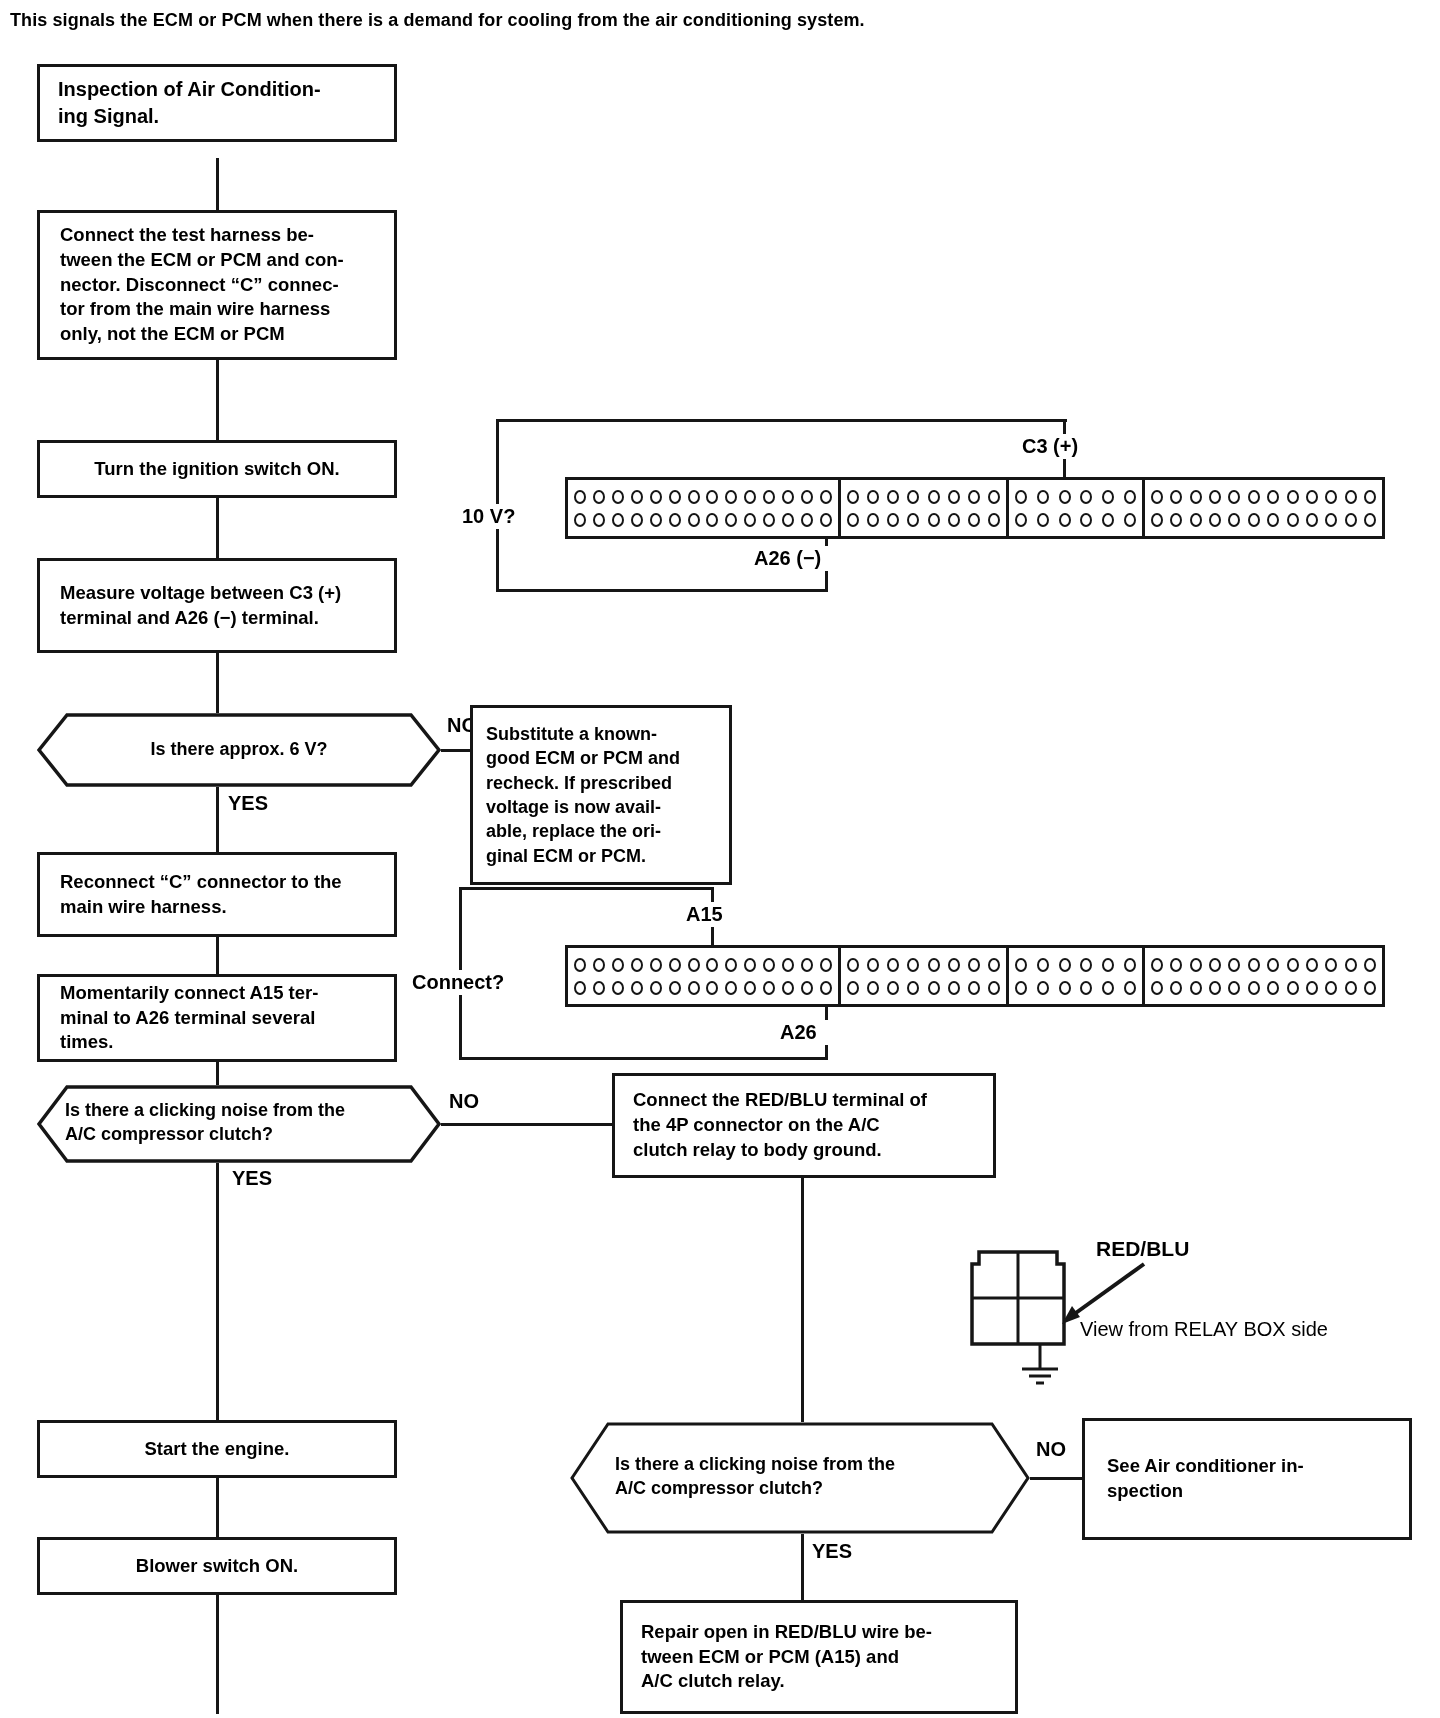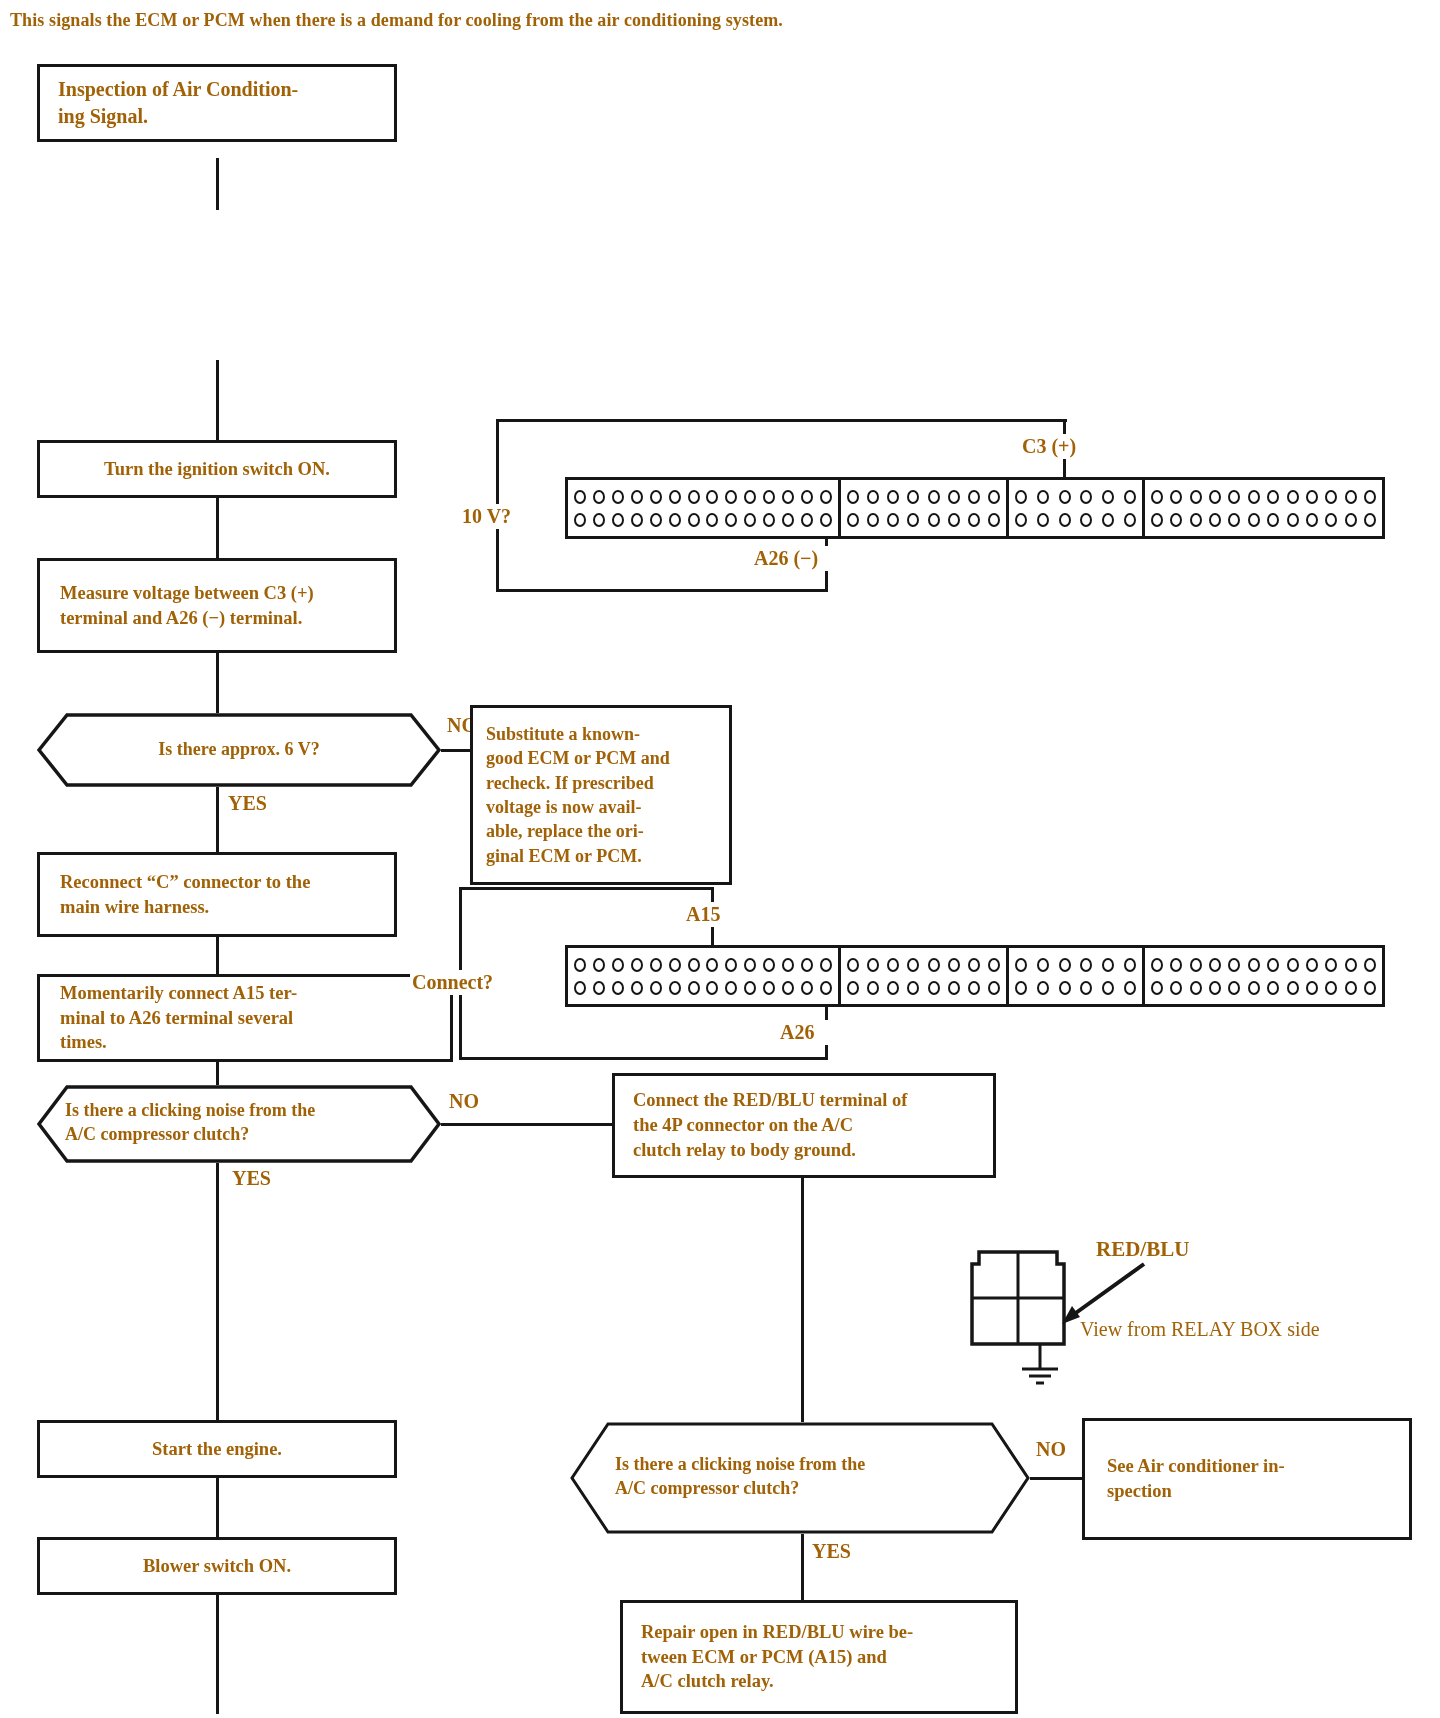--- a/index.html
+++ b/index.html
@@ -1,17 +1,17 @@
 <!DOCTYPE html>
 <html><head>
 <meta charset="utf-8">
 <style>
   html,body{margin:0;padding:0;background:#ffffff;}
   .canvas{position:relative;width:1440px;height:1718px;background:#ffffff;overflow:hidden;
-          font-family:Liberation Serif, serif;color:#a16207;}
+          font-family:Liberation Sans, sans-serif;color:#000000;}
   .intro{position:absolute;left:10px;top:10px;font-size:18px;font-weight:700;letter-spacing:.1px;}
   .box{position:absolute;border:3px solid #161616;background:#fff;display:flex;align-items:center;box-sizing:border-box;}
   .txt{white-space:pre-line;font-size:18.5px;font-weight:700;line-height:1.35;}
   .c .txt{text-align:center;width:100%;}
   .wire{position:absolute;background:#161616;}
   .yn{position:absolute;font-weight:700;font-size:20px;}
   .wire-lbl{position:absolute;font-weight:700;font-size:20px;background:#fff;text-align:left;line-height:1.15;padding:1px 2px;z-index:5;white-space:nowrap;}
   .dia{position:absolute;}
   .dia svg{position:absolute;left:0;top:0;}
   .dia .txt{position:absolute;z-index:2;font-size:18px;}
@@ -38,20 +38,27 @@
   <div class="wire" style="left:215.5px;top:1062px;width:3px;height:23px;"></div>
   <div class="wire" style="left:215.5px;top:1163px;width:3px;height:257px;"></div>
   <div class="wire" style="left:215.5px;top:1478px;width:3px;height:59px;"></div>
   <div class="wire" style="left:215.5px;top:1595px;width:3px;height:119px;"></div>
 
   <div class="box" style="left:37px;top:64px;width:360px;height:78px;padding:6px 18px;">
     <div class="txt" style="font-size:20px;">Inspection of Air Condition-
 ing Signal.</div>
   </div>
 
+  <div class="box" style="left:37px;top:210px;width:360px;height:150px;padding:6px 20px;">
+    <div class="txt">Connect the test harness be-
+tween the ECM or PCM and con-
+nector. Disconnect “C” connec-
+tor from the main wire harness
+only, not the ECM or PCM</div>
+  </div>
 
   <div class="box c" style="left:37px;top:440px;width:360px;height:58px;padding:6px 24px;">
     <div class="txt">Turn the ignition switch ON.</div>
   </div>
 
   <div class="box" style="left:37px;top:558px;width:360px;height:95px;padding:6px 20px;">
     <div class="txt">Measure voltage between C3 (+)
 terminal and A26 (−) terminal.</div>
   </div>
 
@@ -72,21 +79,21 @@
 voltage is now avail-
 able, replace the ori-
 ginal ECM or PCM.</div>
   </div>
 
   <div class="box" style="left:37px;top:852px;width:360px;height:85px;padding:6px 20px;">
     <div class="txt">Reconnect “C” connector to the
 main wire harness.</div>
   </div>
 
-  <div class="box" style="left:37px;top:974px;width:416px;height:88px;padding:6px 20px;">
+  <div class="box" style="left:37px;top:974px;width:360px;height:88px;padding:6px 20px;">
     <div class="txt">Momentarily connect A15 ter-
 minal to A26 terminal several
 times.</div>
   </div>
 
   <div class="dia" style="left:37px;top:1085px;width:404px;height:78px;">
     <svg width="404" height="78">
       <polygon points="30,2 374,2 402,39 374,76 30,76 2,39" fill="#ffffff" stroke="#161616" stroke-width="3.5"></polygon>
     </svg>
     <div class="txt" style="left:28px;top:13px;">Is there a clicking noise from the

